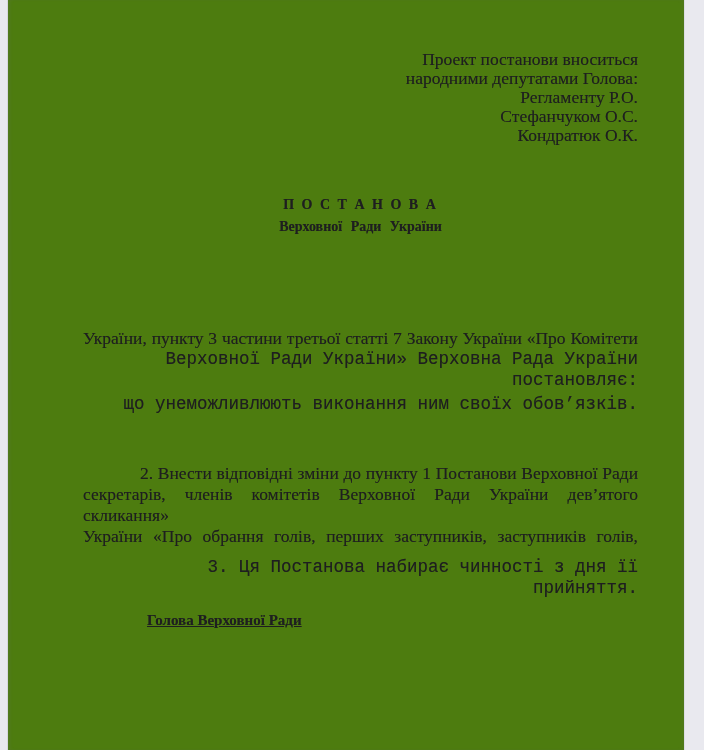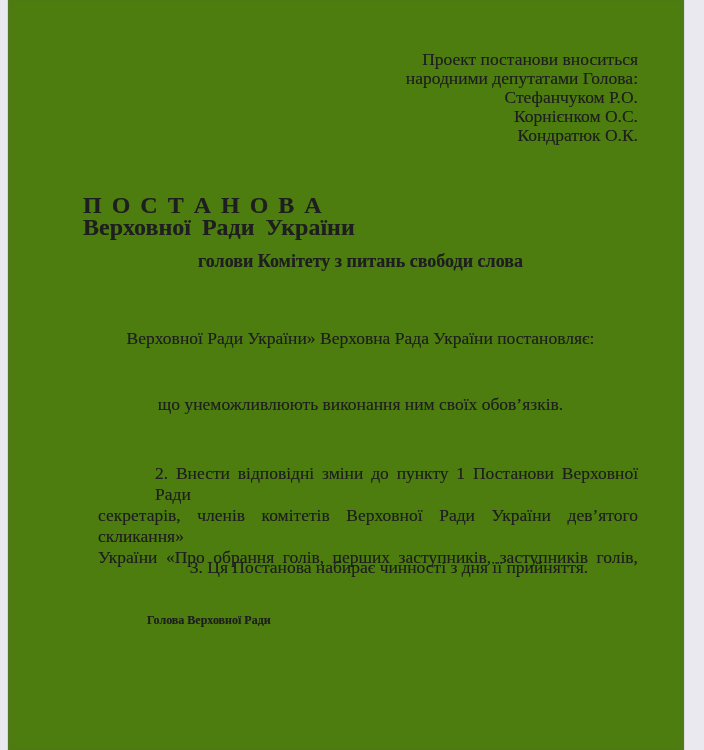--- a/index.html
+++ b/index.html
@@ -20,66 +20,66 @@
     position:absolute;left:75px;top:0;width:555px;height:750px;
     font-size:17.5px;line-height:21px;
     text-shadow:0 0 .6px rgba(25,25,30,.45);
   }
   .submission-note{
     position:absolute;top:50px;right:0;
     text-align:right;line-height:19px;
   }
   .doc-title{
     position:absolute;top:194px;left:0;right:0;
-    font-weight:bold;line-height:22px;font-size:24px;
+    text-align:center;font-weight:bold;line-height:22px;font-size:14px;
   }
   .title-spaced{letter-spacing:2px;}
   .title-line2{word-spacing:5px;}
   .subject{
     position:absolute;top:251px;left:0;right:0;
     text-align:center;font-weight:bold;line-height:21px;font-size:18px;
   }
   .para{position:absolute;left:0;right:0;}
   .preamble{top:328px;}
   .item-1{top:394px;}
-  .item-2{top:463px;margin-left:15px;}
+  .item-2{top:463px;}
   .item-3{top:557px;}
   .jline{text-align:justify;text-align-last:justify;}
-  .lline{text-align:center;}
+  .lline{text-align:right;font-family:Liberation Mono, monospace;}
   .indent{padding-left:57px;}
   .signature{
     position:absolute;top:610px;left:64px;
-    font-weight:bold;line-height:20px;font-size:12px;display:inline-block;
+    font-weight:bold;line-height:20px;font-size:15px;display:inline-block;text-decoration:underline;
   }
   .sig-l2{text-align:center;}
 </style>
 </head>
 <body>
 
 <div class="page">
   <div class="content">
 
     <div class="submission-note">
       <div>Проект постанови вноситься</div>
       <div>народними депутатами Голова:</div>
-      <div>Стефанчуком Р.О.</div>
-      <div>Корнієнком О.С.</div>
+      <div>Регламенту Р.О.</div>
+      <div>Стефанчуком О.С.</div>
       <div>Кондратюк О.К.</div>
     </div>
 
     <div class="doc-title">
       <div class="title-spaced">П О С Т А Н О В А</div>
       <div class="title-line2">Верховної Ради України</div>
     </div>
 
     <div class="subject">
-      <div>голови Комітету з питань свободи слова</div>
     </div>
 
     <div class="para preamble">
+      <div class="jline">України, пункту 3 частини третьої статті 7 Закону України «Про Комітети</div>
       <div class="lline">Верховної Ради України» Верховна Рада України постановляє:</div>
     </div>
 
     <div class="para item-1">
       <div class="lline">що унеможливлюють виконання ним своїх обов’язків.</div>
     </div>
 
     <div class="para item-2">
       <div class="jline indent">2. Внести відповідні зміни до пункту 1 Постанови Верховної Ради</div>
       <div class="jline">секретарів, членів комітетів Верховної Ради України дев’ятого скликання»</div>

